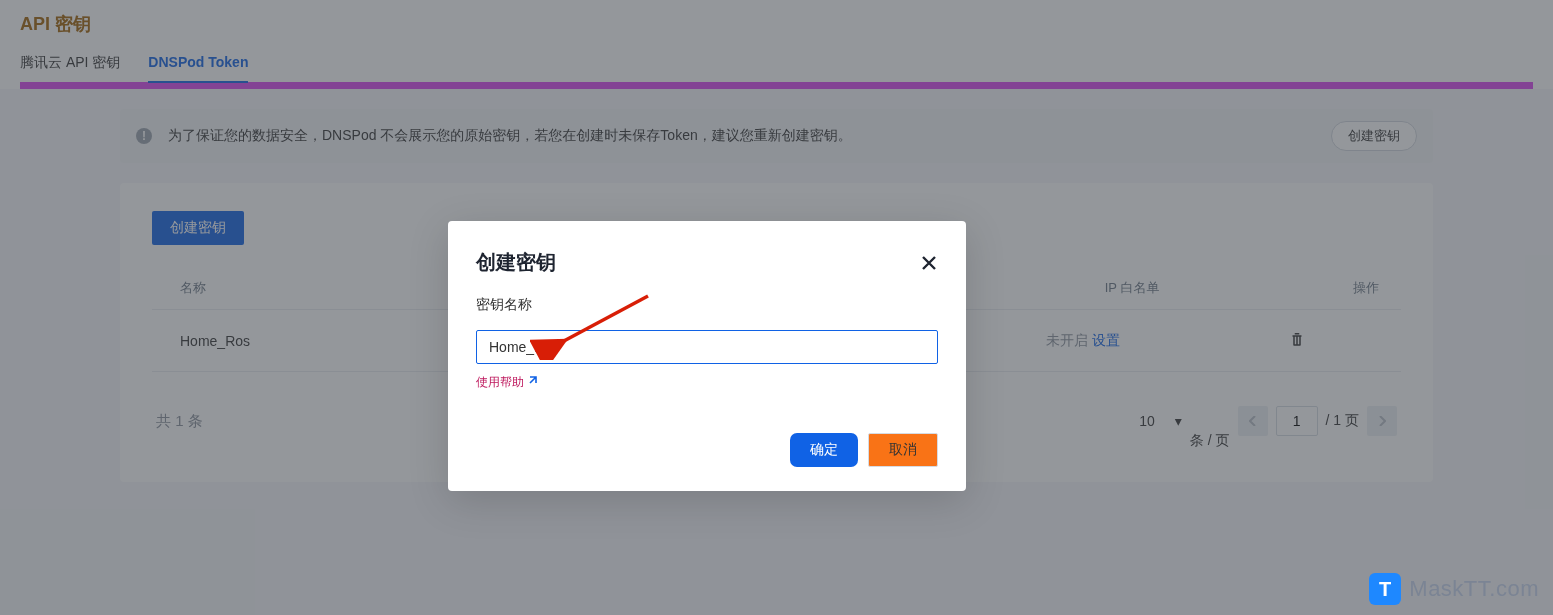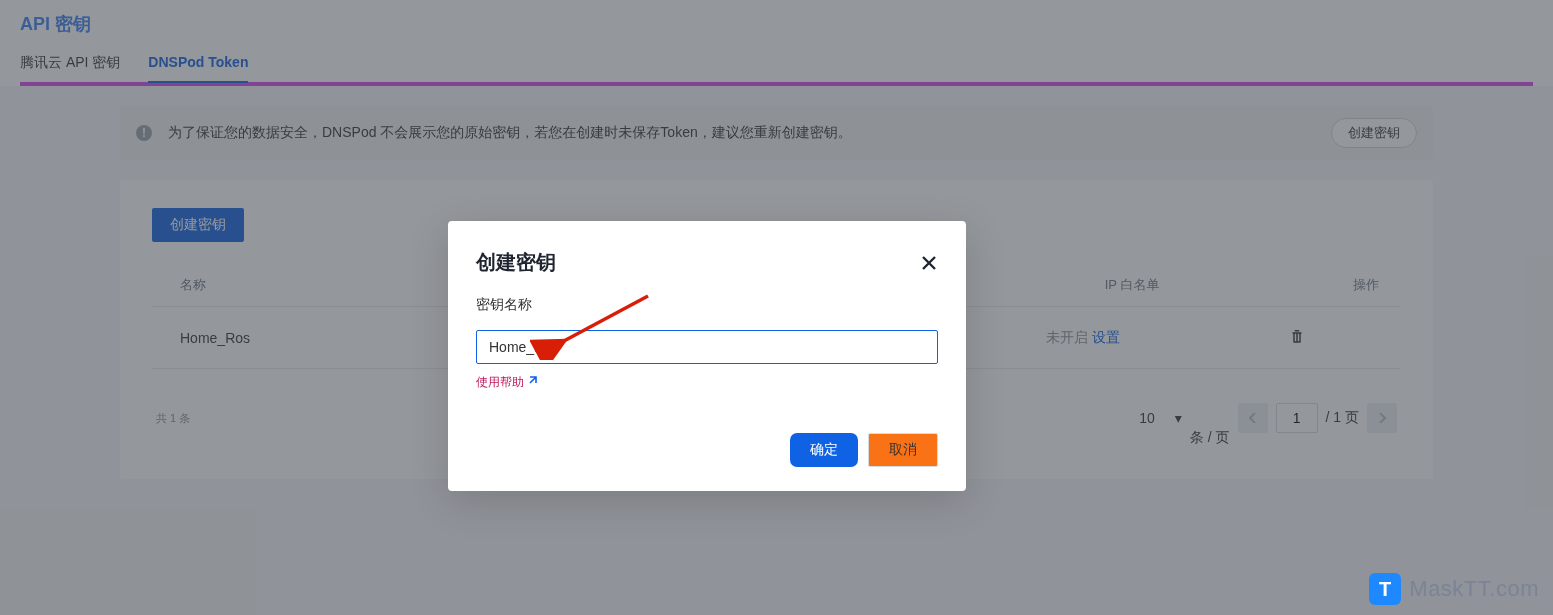--- a/index.html
+++ b/index.html
@@ -13,27 +13,27 @@
       height: 615px;
       overflow: hidden;
     }
     .header {
       padding: 0 20px;
       background: #fff;
     }
     .page-title {
       font-size: 18px;
       font-weight: 600;
-      color: #3b82f6;
+      color: #a16207;
       padding: 12px 0 8px 0;
     }
     .tabs {
       display: flex;
       gap: 28px;
-      border-bottom: 4px solid #d946ef;
+      border-bottom: 7px solid #d946ef;
     }
     .tab {
       padding: 10px 0;
       color: #333;
       cursor: pointer;
       font-size: 14px;
       position: relative;
     }
     .tab.active {
       color: #1062e5;
@@ -126,21 +126,21 @@
     .link { color: #1062e5; cursor: pointer; }
     .delete-icon { cursor: pointer; display:inline-flex;}
     .delete-icon svg { width: 18px; height: 18px; fill: #333; }
     .footer {
       display: flex;
       align-items: center;
       padding: 20px 4px 4px 4px;
     }
     .total {
       color: #8a919c;
-      font-size: 11px;
+      font-size: 15px;
     }
     .footer-spacer { flex: 1; }
     .pager {
       display: flex;
       align-items: center;
       gap: 8px;
       color: #333;
     }
     .pager-select {
       display: inline-flex;

